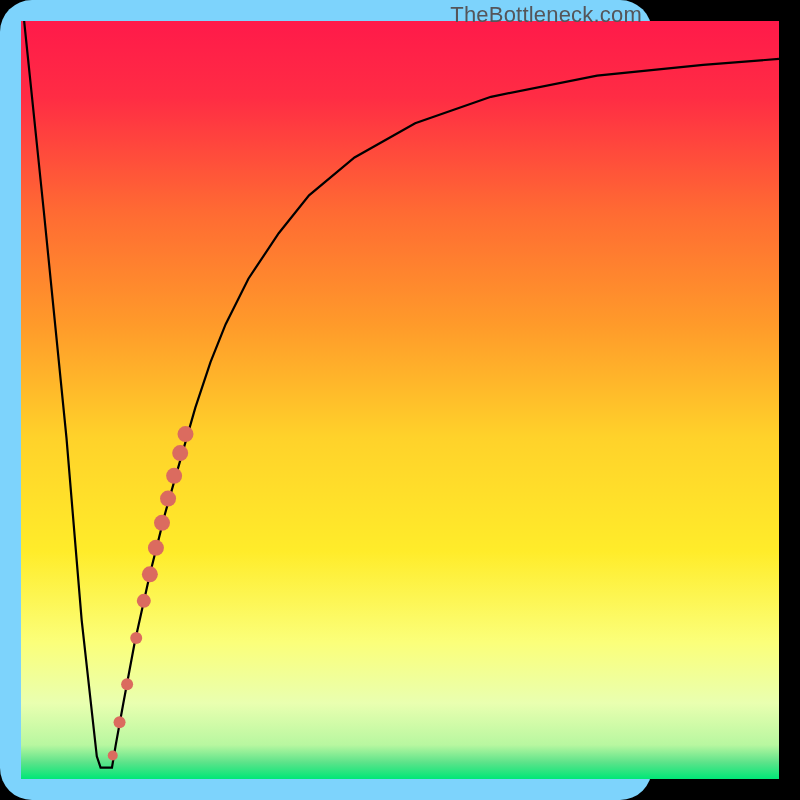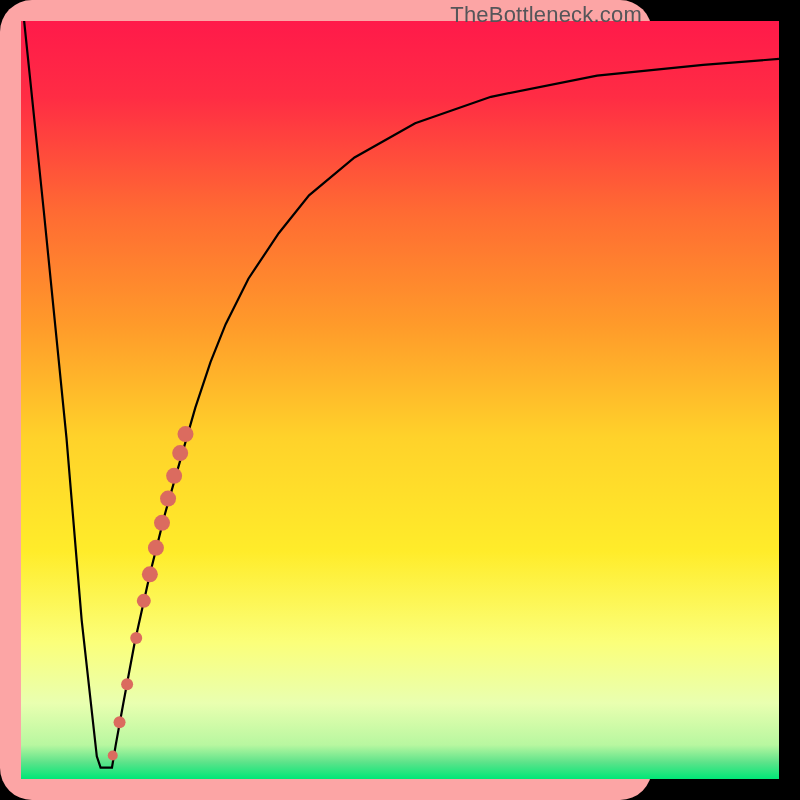--- a/index.html
+++ b/index.html
@@ -8,21 +8,21 @@
     width: 800px;
     height: 800px;
     overflow: hidden;
     background: #000;
     font-family: Arial, Helvetica, sans-serif;
   }
   .frame {
     position: relative;
     width: 652px;
     height: 800px;
-    background: #fca5a5;
+    background: #7dd3fc;
     border-radius: 32px;
   }
   .plot-area {
     position: absolute;
     left: 21px;
     top: 21px;
     width: 758px;
     height: 758px;
     overflow: hidden;
   }

